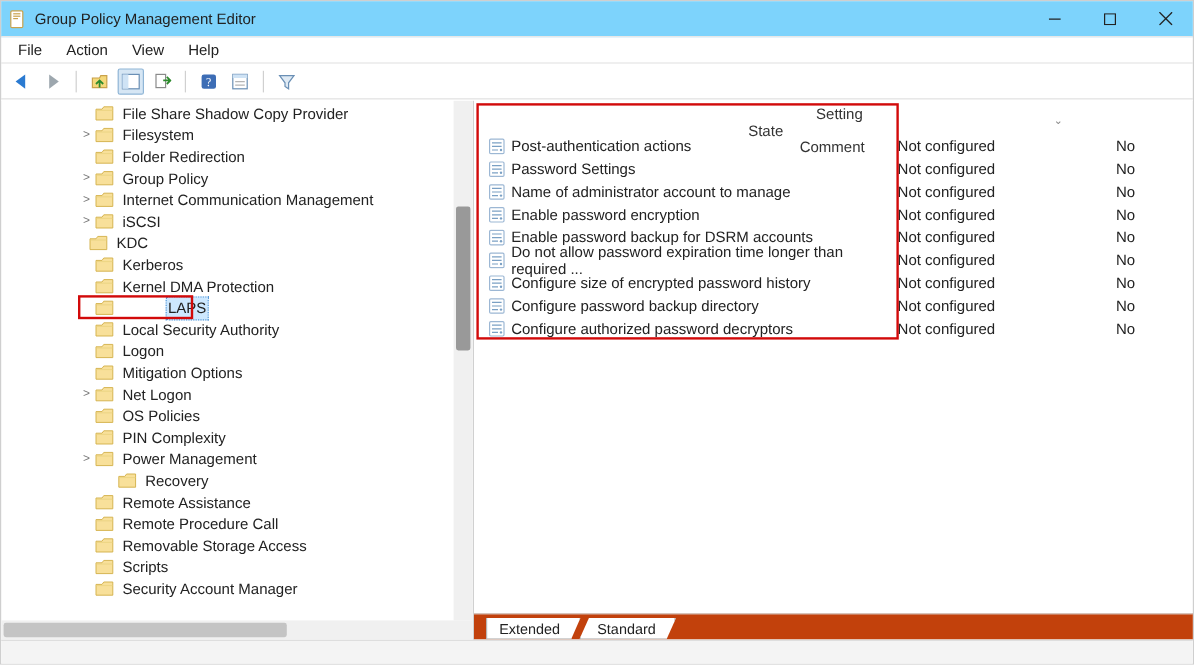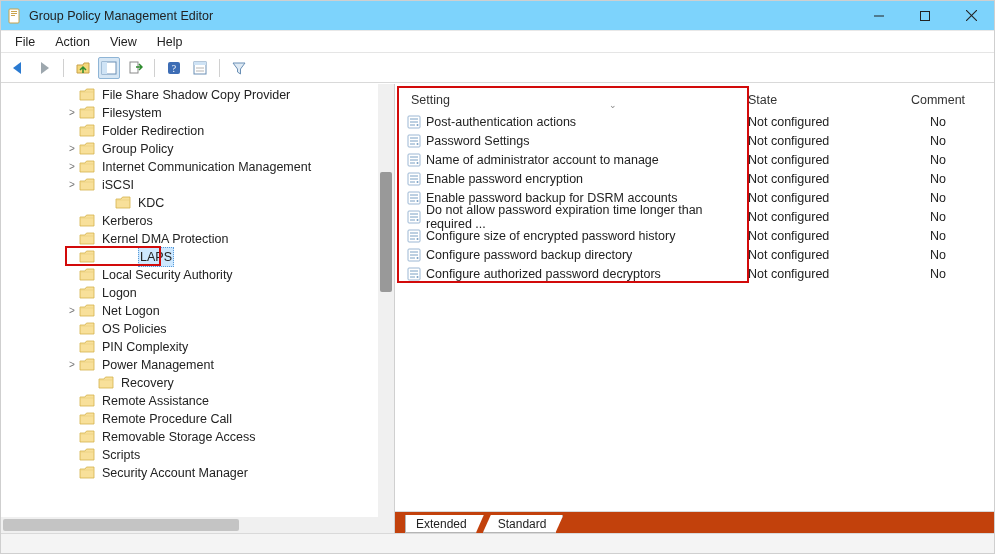--- a/index.html
+++ b/index.html
@@ -35,21 +35,21 @@
   .node-label { padding: 0 2px; }
   .node.selected .node-label { background: #cde8ff; border: 1px dotted #5a9bd8; padding: 0 1px; margin-left: 38px; }
   .highlight-box { position: absolute; border: 2px solid #d20a0a; pointer-events: none; }
   .hscroll { height: 16px; background: #f0f0f0; display: flex; align-items: center; }
   .hscroll .thumb { height: 12px; width: 60%; background: #c4c4c4; margin-left: 2px; border-radius: 2px; }
   .vscroll { position: absolute; right: 0; top: 0; bottom: 16px; width: 16px; background: #f0f0f0; display: flex; flex-direction: column; align-items: center; }
   .vscroll .thumb { width: 12px; background: #999; border-radius: 2px; }
   
   .content-pane { flex: 1; display: flex; flex-direction: column; min-width: 0; }
   .list-wrap { flex: 1; position: relative; overflow: hidden; padding: 4px 6px 0 4px; }
-  .list-header { display: flex; height: 24px; align-items: center; font-size: 12.5px; color: #333; }
+  .list-header { display: flex; height: 24px; align-items: center; font-size: 12.5px; color: #333; flex-direction: column; }
   .col-setting { flex: 1; padding-left: 12px; position: relative; }
   .col-state { width: 140px; text-align: left; }
   .col-comment { width: 100px; text-align: center; }
   .sort-mark { position: absolute; left: 210px; top: 7px; font-size: 9px; color: #888; }
   .list-body { }
   .row { display: flex; align-items: center; height: 19px; }
   .row .cell-setting { flex: 1; display: flex; align-items: center; padding-left: 8px; }
   .row .cell-state { width: 140px; }
   .row .cell-comment { width: 100px; text-align: center; }
   .setting-icon { width: 14px; height: 14px; margin-right: 5px; }
@@ -201,21 +201,21 @@
               <span class="node-label">Internet Communication Management</span>
             </div>
             <div class="node" style="padding-left: 64px;">
               <span class="expander">&gt;</span>
               <span class="folder-icon"><svg viewBox="0 0 16 14">
                   <path d="M1 3h5l1.5-2H15v11H1Z" fill="#f8e09a" stroke="#d4b24c" stroke-width="0.8"></path>
                   <path d="M1 4h14" stroke="#e8cf7a" stroke-width="0.6"></path>
                 </svg></span>
               <span class="node-label">iSCSI</span>
             </div>
-            <div class="node" style="padding-left: 100px;">
+            <div class="node" style="padding-left: 59px;">
               <span class="expander"></span>
               <span class="folder-icon"><svg viewBox="0 0 16 14">
                   <path d="M1 3h5l1.5-2H15v11H1Z" fill="#f8e09a" stroke="#d4b24c" stroke-width="0.8"></path>
                   <path d="M1 4h14" stroke="#e8cf7a" stroke-width="0.6"></path>
                 </svg></span>
               <span class="node-label">KDC</span>
             </div>
             <div class="node" style="padding-left: 64px;">
               <span class="expander"></span>
               <span class="folder-icon"><svg viewBox="0 0 16 14">
@@ -248,20 +248,28 @@
                 </svg></span>
               <span class="node-label">Local Security Authority</span>
             </div>
             <div class="node" style="padding-left: 64px;">
               <span class="expander"></span>
               <span class="folder-icon"><svg viewBox="0 0 16 14">
                   <path d="M1 3h5l1.5-2H15v11H1Z" fill="#f8e09a" stroke="#d4b24c" stroke-width="0.8"></path>
                   <path d="M1 4h14" stroke="#e8cf7a" stroke-width="0.6"></path>
                 </svg></span>
               <span class="node-label">Logon</span>
+            </div>
+            <div class="node" style="padding-left: 64px;">
+              <span class="expander"></span>
+              <span class="folder-icon"><svg viewBox="0 0 16 14">
+                  <path d="M1 3h5l1.5-2H15v11H1Z" fill="#f8e09a" stroke="#d4b24c" stroke-width="0.8"></path>
+                  <path d="M1 4h14" stroke="#e8cf7a" stroke-width="0.6"></path>
+                </svg></span>
+              <span class="node-label">Mitigation Options</span>
             </div>
             <div class="node" style="padding-left: 64px;">
               <span class="expander">&gt;</span>
               <span class="folder-icon"><svg viewBox="0 0 16 14">
                   <path d="M1 3h5l1.5-2H15v11H1Z" fill="#f8e09a" stroke="#d4b24c" stroke-width="0.8"></path>
                   <path d="M1 4h14" stroke="#e8cf7a" stroke-width="0.6"></path>
                 </svg></span>
               <span class="node-label">Net Logon</span>
             </div>
             <div class="node" style="padding-left: 64px;">

